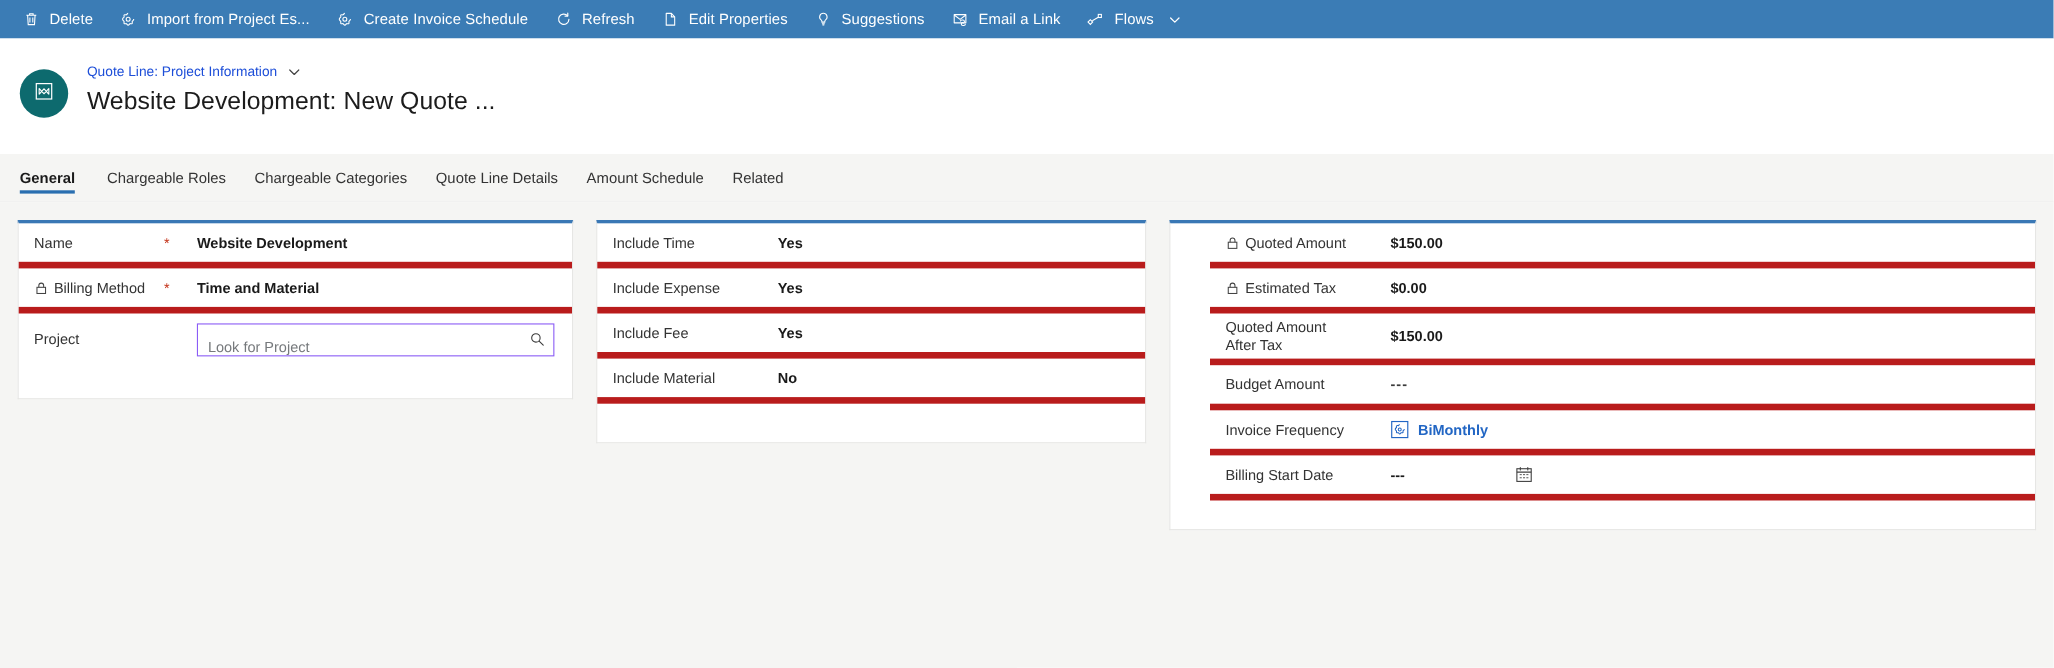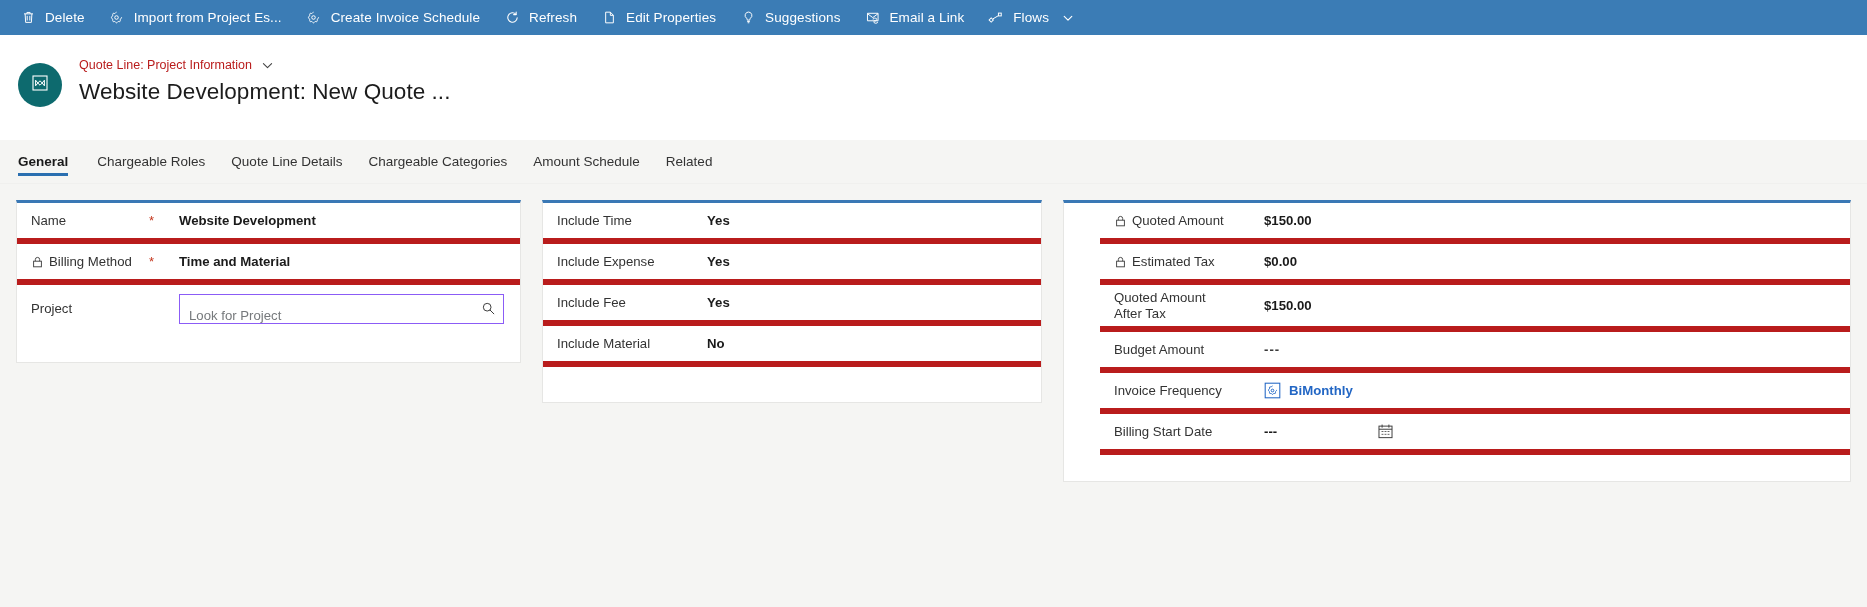--- a/index.html
+++ b/index.html
@@ -52,21 +52,21 @@
     width: 44px; height: 44px;
     border-radius: 50%;
     background: #0d6a6e;
     display: flex; align-items: center; justify-content: center;
     flex: 0 0 44px;
     margin-top: 6px;
   }
   .rec-textblock { margin-left: 17px; }
   .rec-sub {
     font-size: 12.5px;
-    color: #b91c1c;
+    color: #1d4ed8;
     display: flex;
     align-items: center;
     gap: 8px;
     line-height: 16px;
     margin-bottom: 4px;
   }
   .rec-sub-chev { display: inline-flex; align-items: center; justify-content: center; width: 14px; height: 14px; }
   .rec-title {
     font-size: 22.5px;
     color: #1c1c1c;
@@ -336,24 +336,24 @@
 </div>
 
 <div class="tabstrip">
   <div class="tab active">
     <span>General</span>
   </div>
   <div class="tab">
     <span>Chargeable Roles</span>
   </div>
   <div class="tab">
+    <span>Chargeable Categories</span>
+  </div>
+  <div class="tab">
     <span>Quote Line Details</span>
-  </div>
-  <div class="tab">
-    <span>Chargeable Categories</span>
   </div>
   <div class="tab">
     <span>Amount Schedule</span>
   </div>
   <div class="tab">
     <span>Related</span>
   </div>
 </div>
 
 <div class="formbody">

